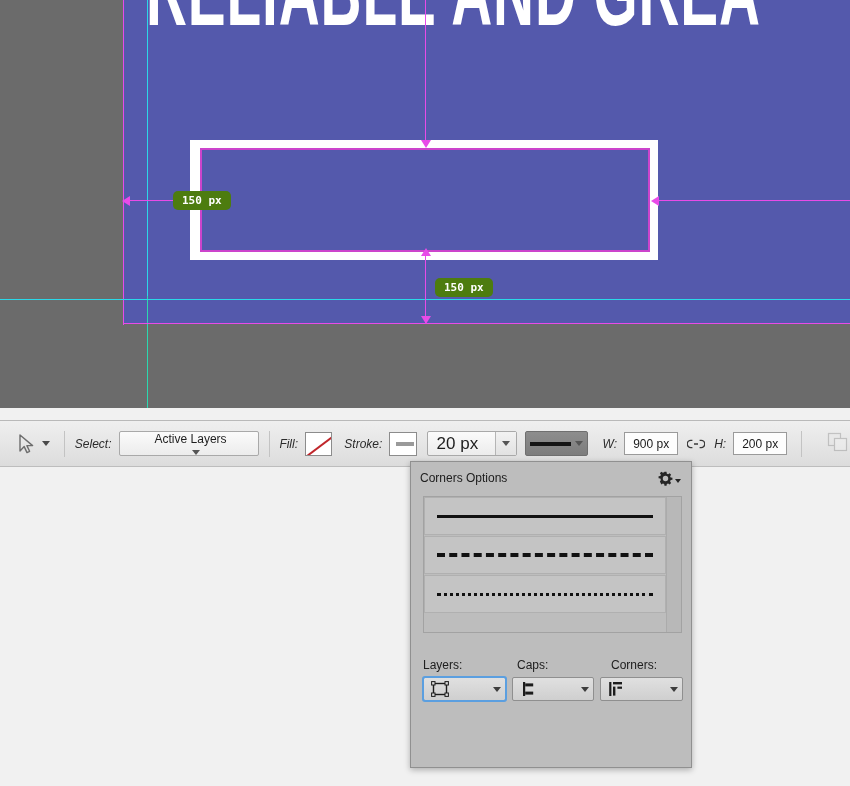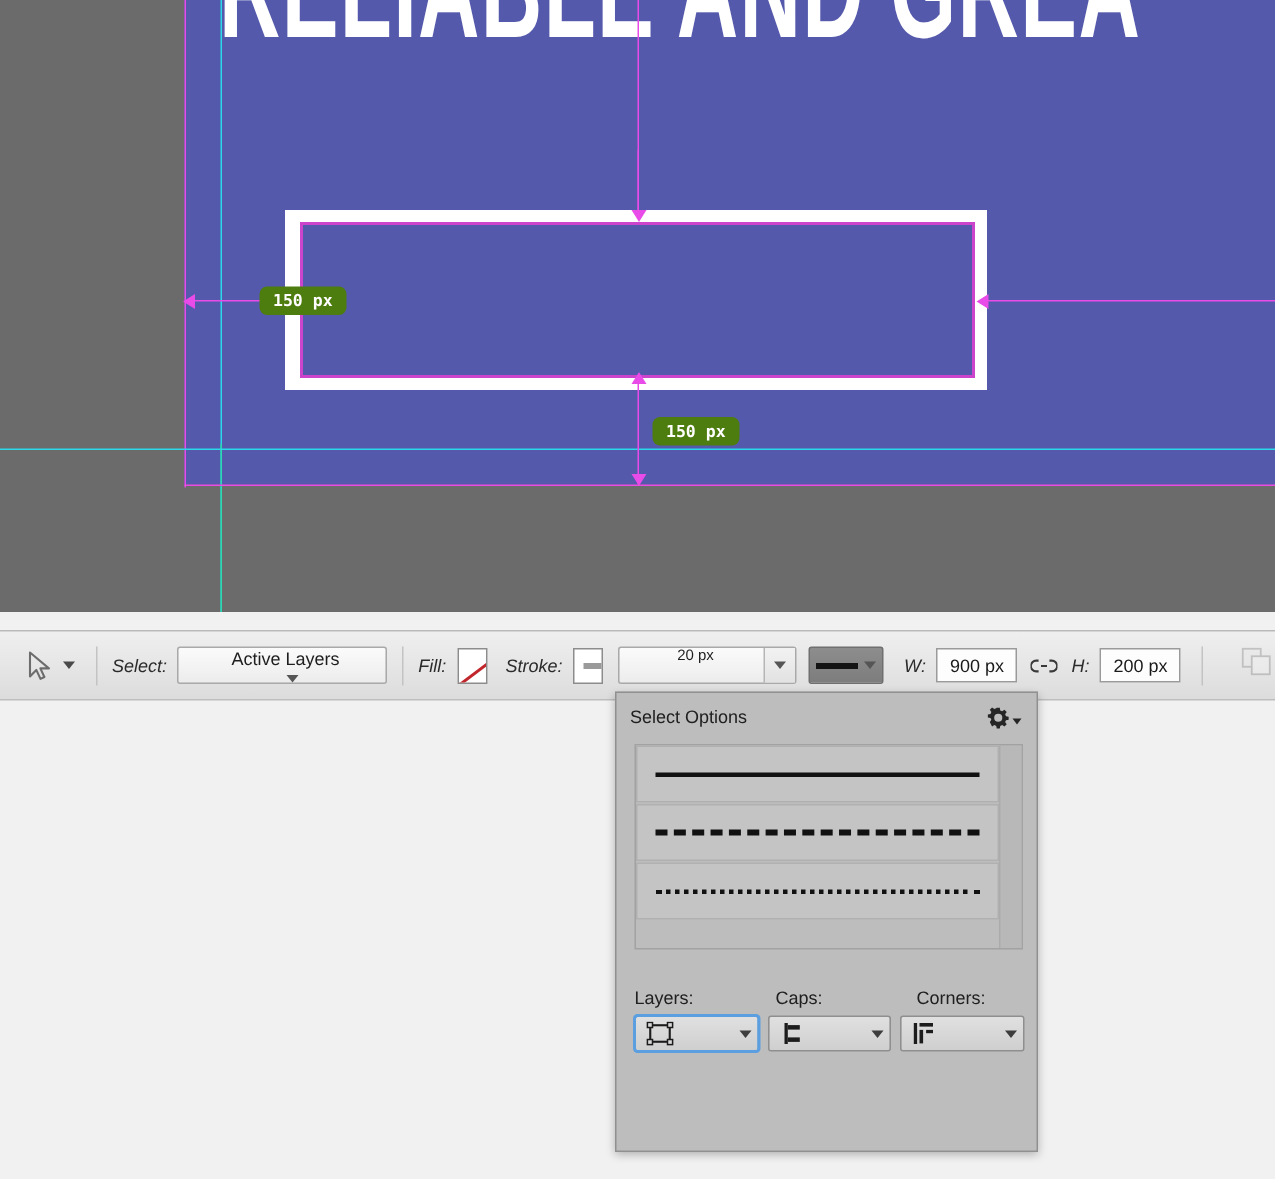--- a/index.html
+++ b/index.html
@@ -110,21 +110,21 @@
     background:#c0262b;transform:rotate(-37deg);
   }
   .swatch-stroke::after{
     content:"";position:absolute;left:6px;top:9px;width:18px;height:4px;background:#9a9a9a;
   }
 
   .num-select{
     height:23px;
     background:linear-gradient(to bottom,#fbfbfb,#ececec);
     border:1px solid #a9a9a9;border-radius:2px;
-    display:flex;font-size:10px;color:#1e1e1e;padding-left:29px;
+    display:flex;align-items:center;font-size:17px;color:#1e1e1e;
   }
   .num-select .val{padding:0 10px 0 9px;min-width:48px;}
   .num-select .drop{
     width:20px;height:100%;border-left:1px solid #b5b5b5;
     display:flex;align-items:center;justify-content:center;
     background:linear-gradient(to bottom,#f2f2f2,#e2e2e2);
   }
 
   #stroke-style-btn{
     width:64px;height:23px;margin-left:8px;
@@ -300,21 +300,21 @@
     <svg width="24" height="22" viewBox="0 0 24 22">
       <rect x="2.5" y="2.5" width="12" height="12" fill="#e8e8e8" stroke="#8c8c8c" stroke-width="1.2"></rect>
       <rect x="8.5" y="7.5" width="12" height="12" fill="#f2f2f2" stroke="#8c8c8c" stroke-width="1.2"></rect>
     </svg>
   </span>
 </div>
 
 <div id="stroke-options-panel">
 
   <div id="so-title-row">
-    <span id="so-title">Select Options</span>
+    <span id="so-title">Corners Options</span>
     <span id="so-gear">
       <svg width="15" height="15" viewBox="0 0 16 16">
         <path d="M8 5.1a2.9 2.9 0 1 0 0 5.8 2.9 2.9 0 0 0 0-5.8Z M6.9.9h2.2l.3 1.9 1.4.6 1.6-1.1 1.6 1.6-1.1 1.6.6 1.4 1.9.3v2.2l-1.9.3-.6 1.4 1.1 1.6-1.6 1.6-1.6-1.1-1.4.6-.3 1.9H6.9l-.3-1.9-1.4-.6-1.6 1.1L2 11.1l1.1-1.6-.6-1.4L.6 7.8V5.6l1.9-.3.6-1.4L2 2.3 3.6.7l1.6 1.1 1.4-.6Z" fill="#262626" fill-rule="evenodd"></path>
       </svg>
       <span style="width:0;height:0;border-left:3px solid transparent;border-right:3px solid transparent;border-top:4px solid #262626;display:inline-block;margin-top:6px;"></span>
     </span>
   </div>
 
   <div id="preset-list">
     <div class="preset-row">

